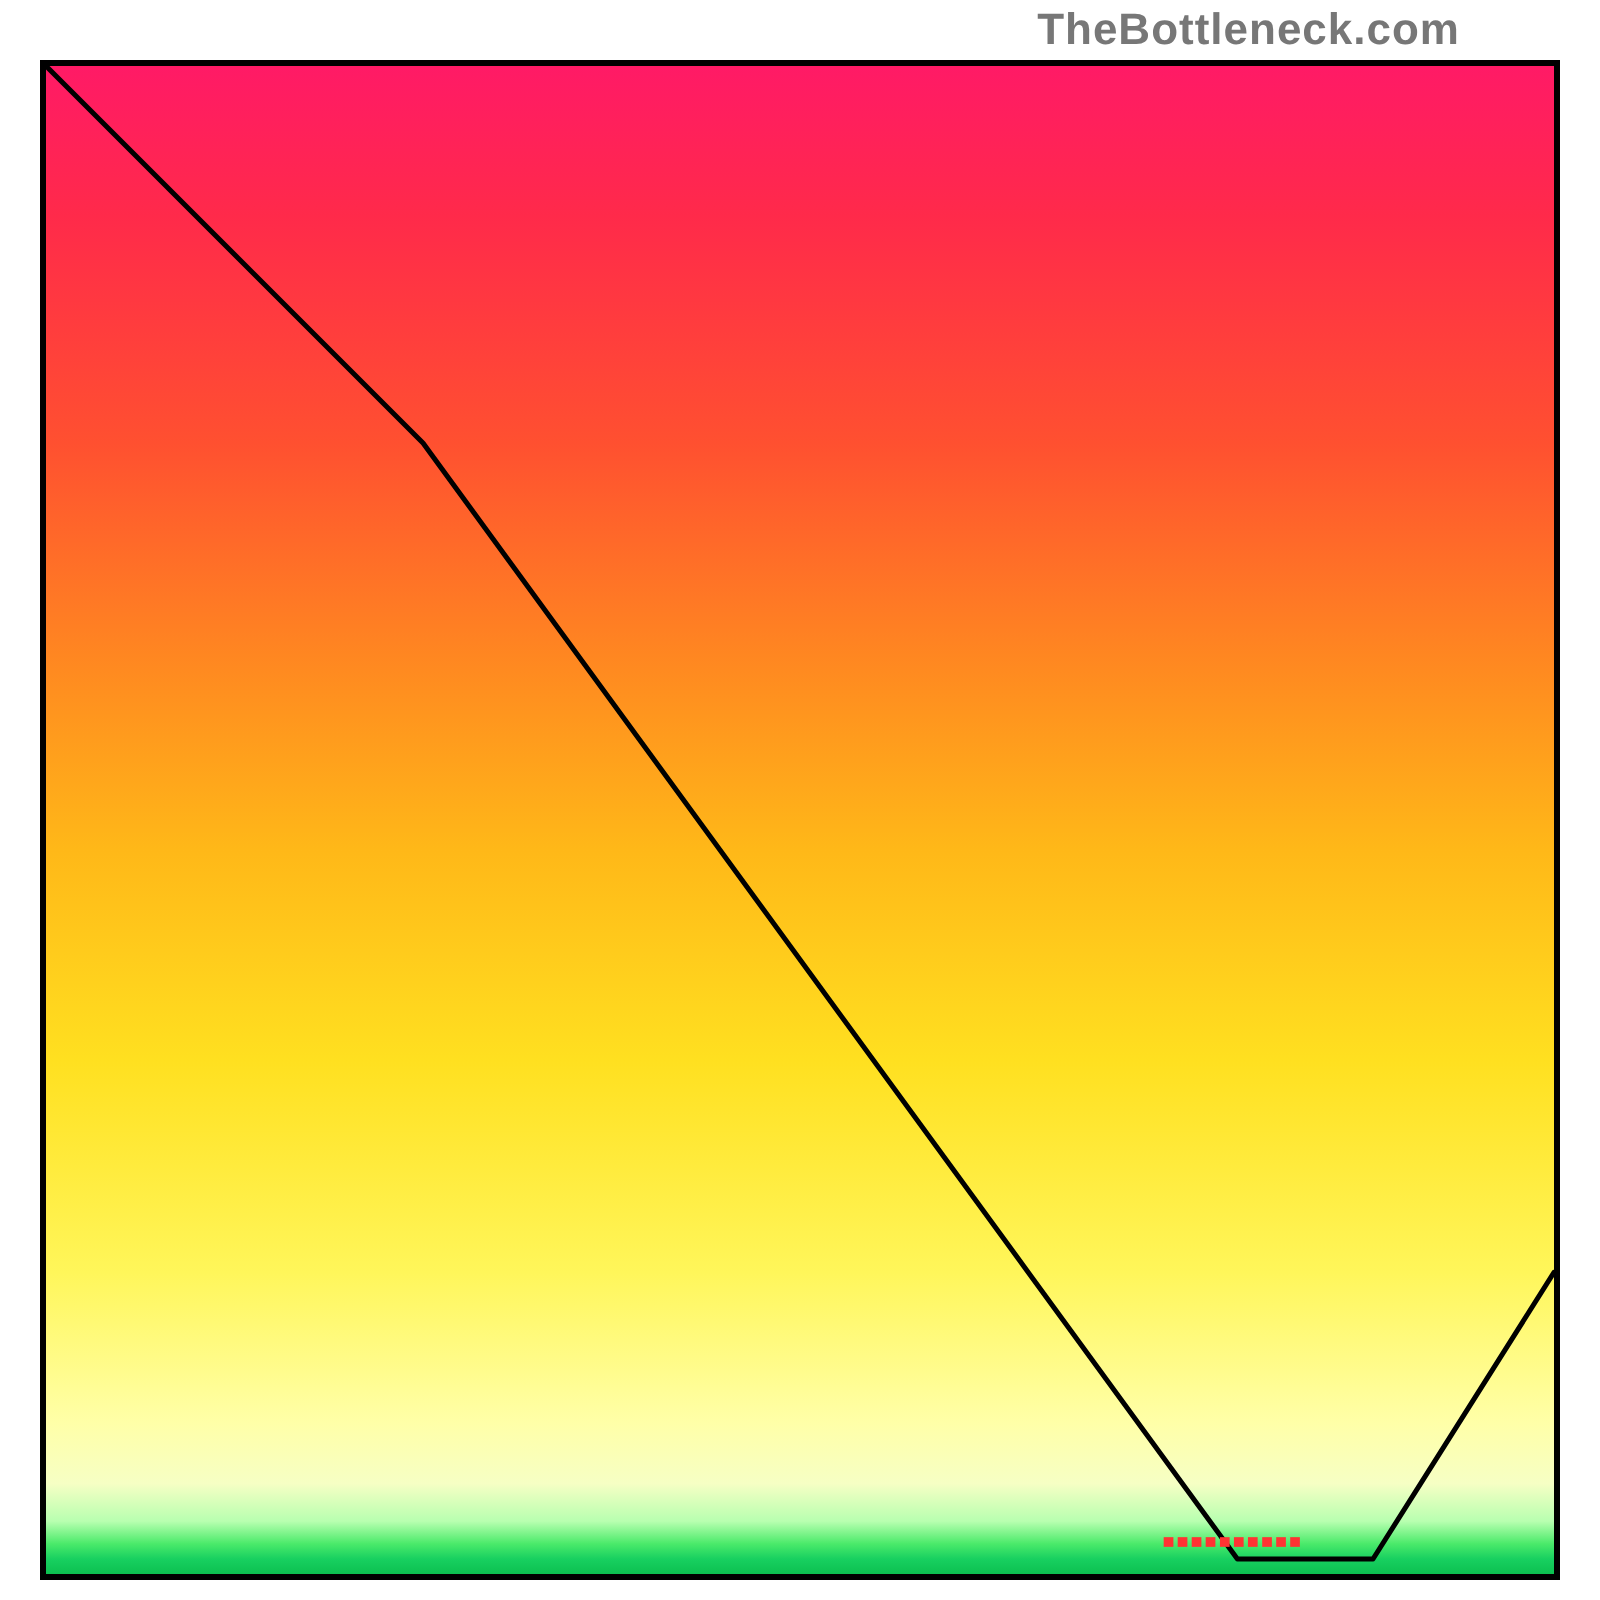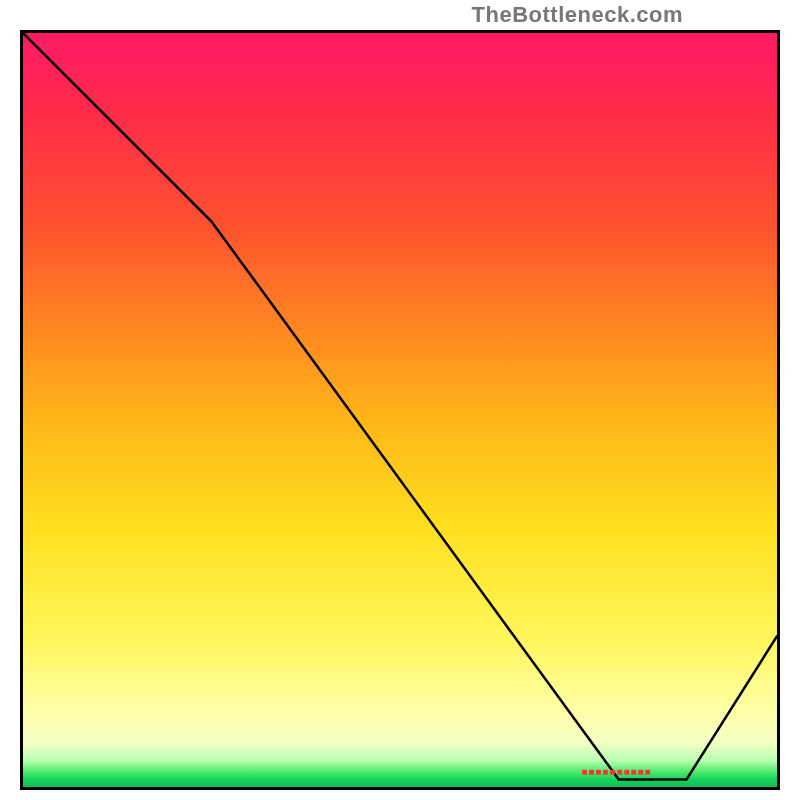--- a/index.html
+++ b/index.html
@@ -8,20 +8,21 @@
     width: 800px;
     height: 800px;
     background: #ffffff;
     font-family: Arial, Helvetica, sans-serif;
     overflow: hidden;
   }
   .stage {
     position: relative;
     width: 691px;
     height: 800px;
+    padding-left: 47px;
   }
   .watermark {
     position: absolute;
     top: 2px;
     right: 8px;
     font-size: 22px;
     font-weight: 700;
     color: #777;
     letter-spacing: 0.5px;
     user-select: none;

